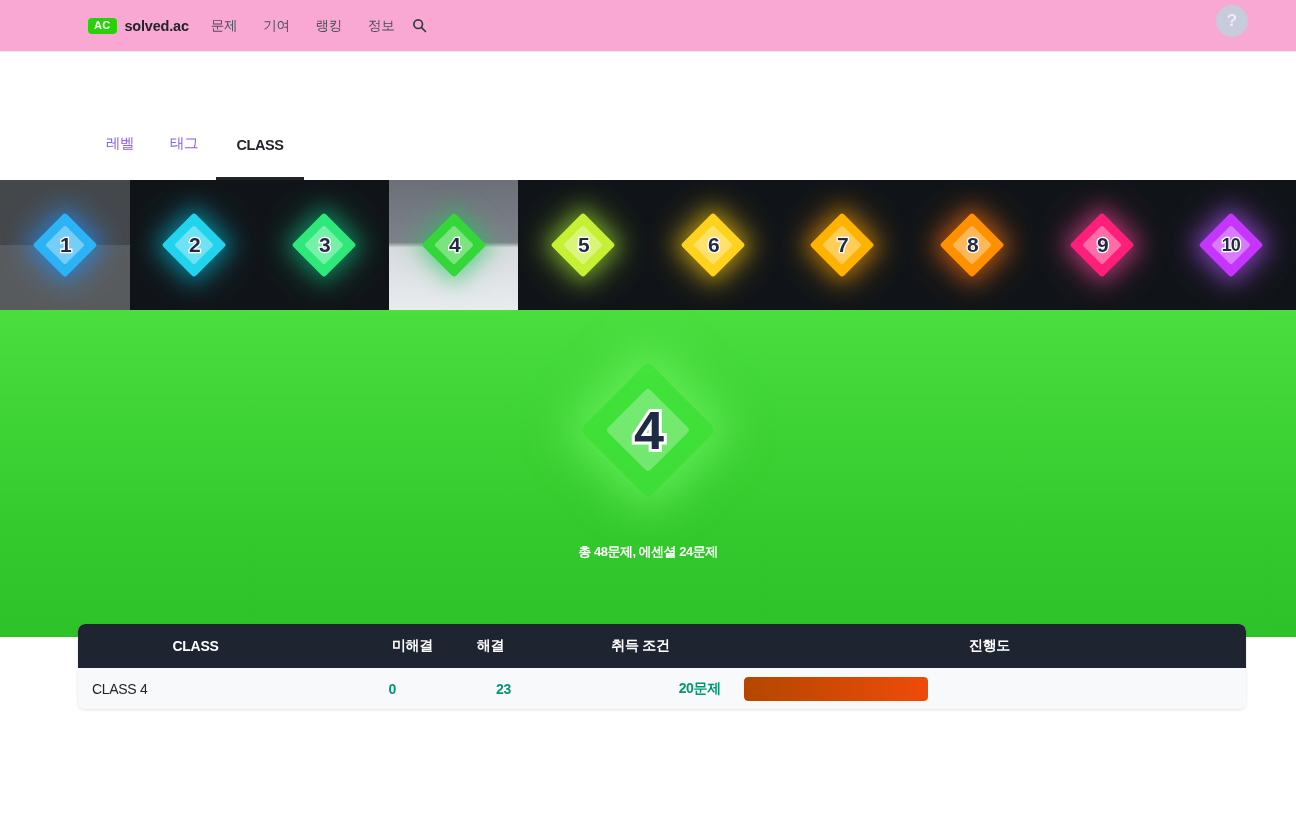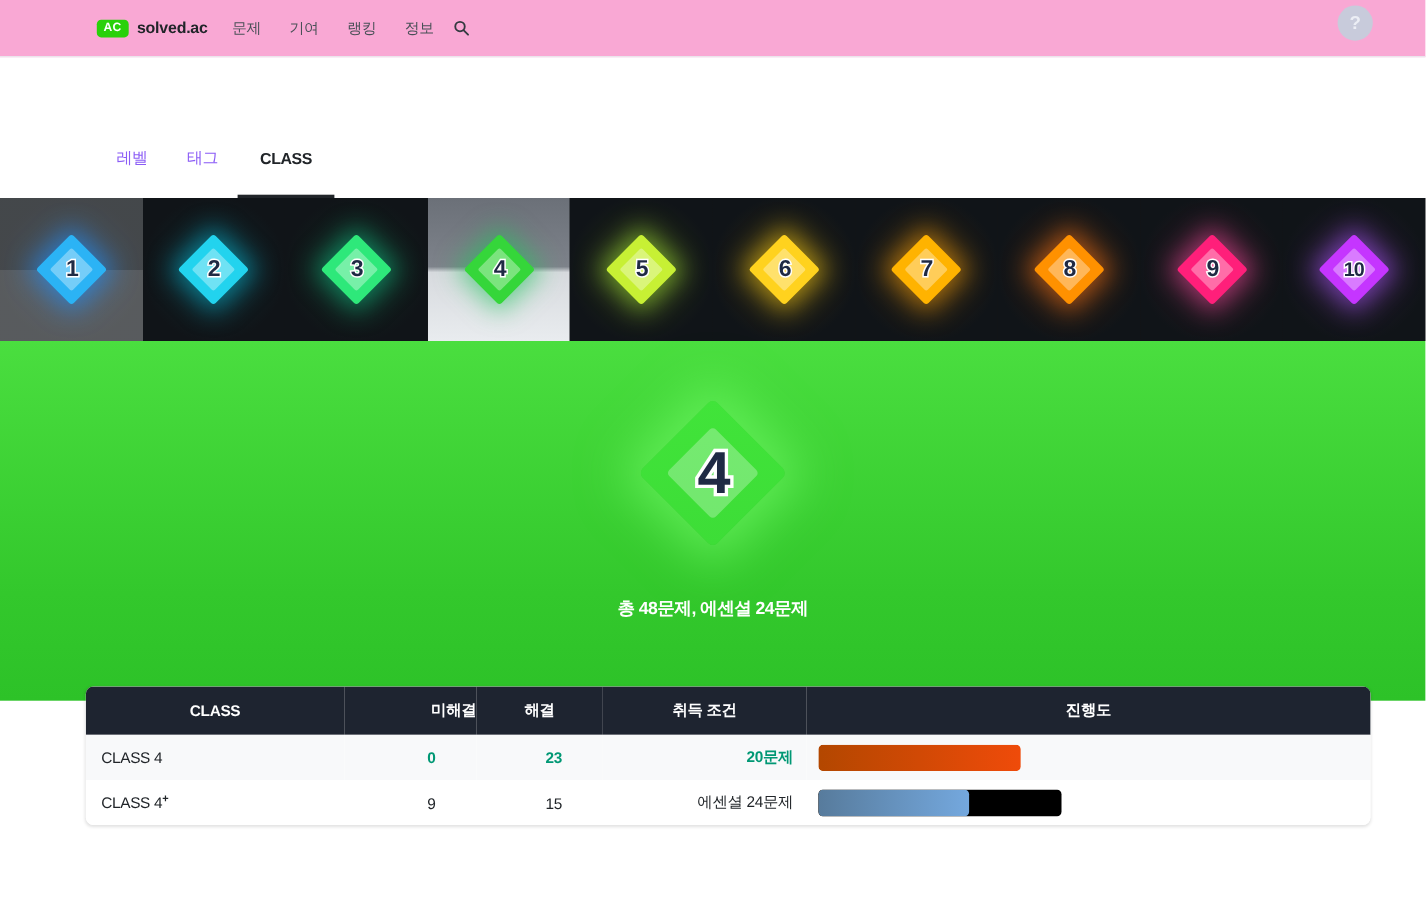--- a/index.html
+++ b/index.html
@@ -196,21 +196,21 @@
     font-size: 54px;
     font-weight: bold;
     color: #1f2a44;
     -webkit-text-stroke: 6px #ffffff;
     paint-order: stroke fill;
     letter-spacing: -2px;
   }
   .hero-sub {
     margin-top: 65px;
     color: #ffffff;
-    font-size: 16px;
+    font-size: 13px;
     font-weight: bold;
     letter-spacing: -0.5px;
   }
 
   
   .table-wrap {
     position: absolute;
     left: 78px;
     top: 624px;
     width: 1168px;
@@ -391,26 +391,15 @@
           <td class="name"><span>CLASS 4</span></td>
           <td class="num">0</td>
           <td class="num">23</td>
           <td class="cond">20문제</td>
           <td class="prog">
             <div class="bar-track" style="width: 184px; background: transparent;">
               <div class="bar-fill" style="width: 100%; background: linear-gradient(90deg, rgb(179, 71, 0) 0%, rgb(239, 75, 10) 100%);"></div>
             </div>
           </td>
         </tr>
-        <tr>
-          <td class="name"><span>CLASS 4</span><sup>+</sup></td>
-          <td class="num">9</td>
-          <td class="num">15</td>
-          <td class="cond">에센셜 24문제</td>
-          <td class="prog">
-            <div class="bar-track" style="width: 221px;">
-              <div class="bar-fill" style="width: 62%; background: linear-gradient(90deg, rgb(87, 123, 156) 0%, rgb(116, 168, 222) 100%);"></div>
-            </div>
-          </td>
-        </tr>
       </tbody>
   </table>
 </div>
 
 </body></html>

